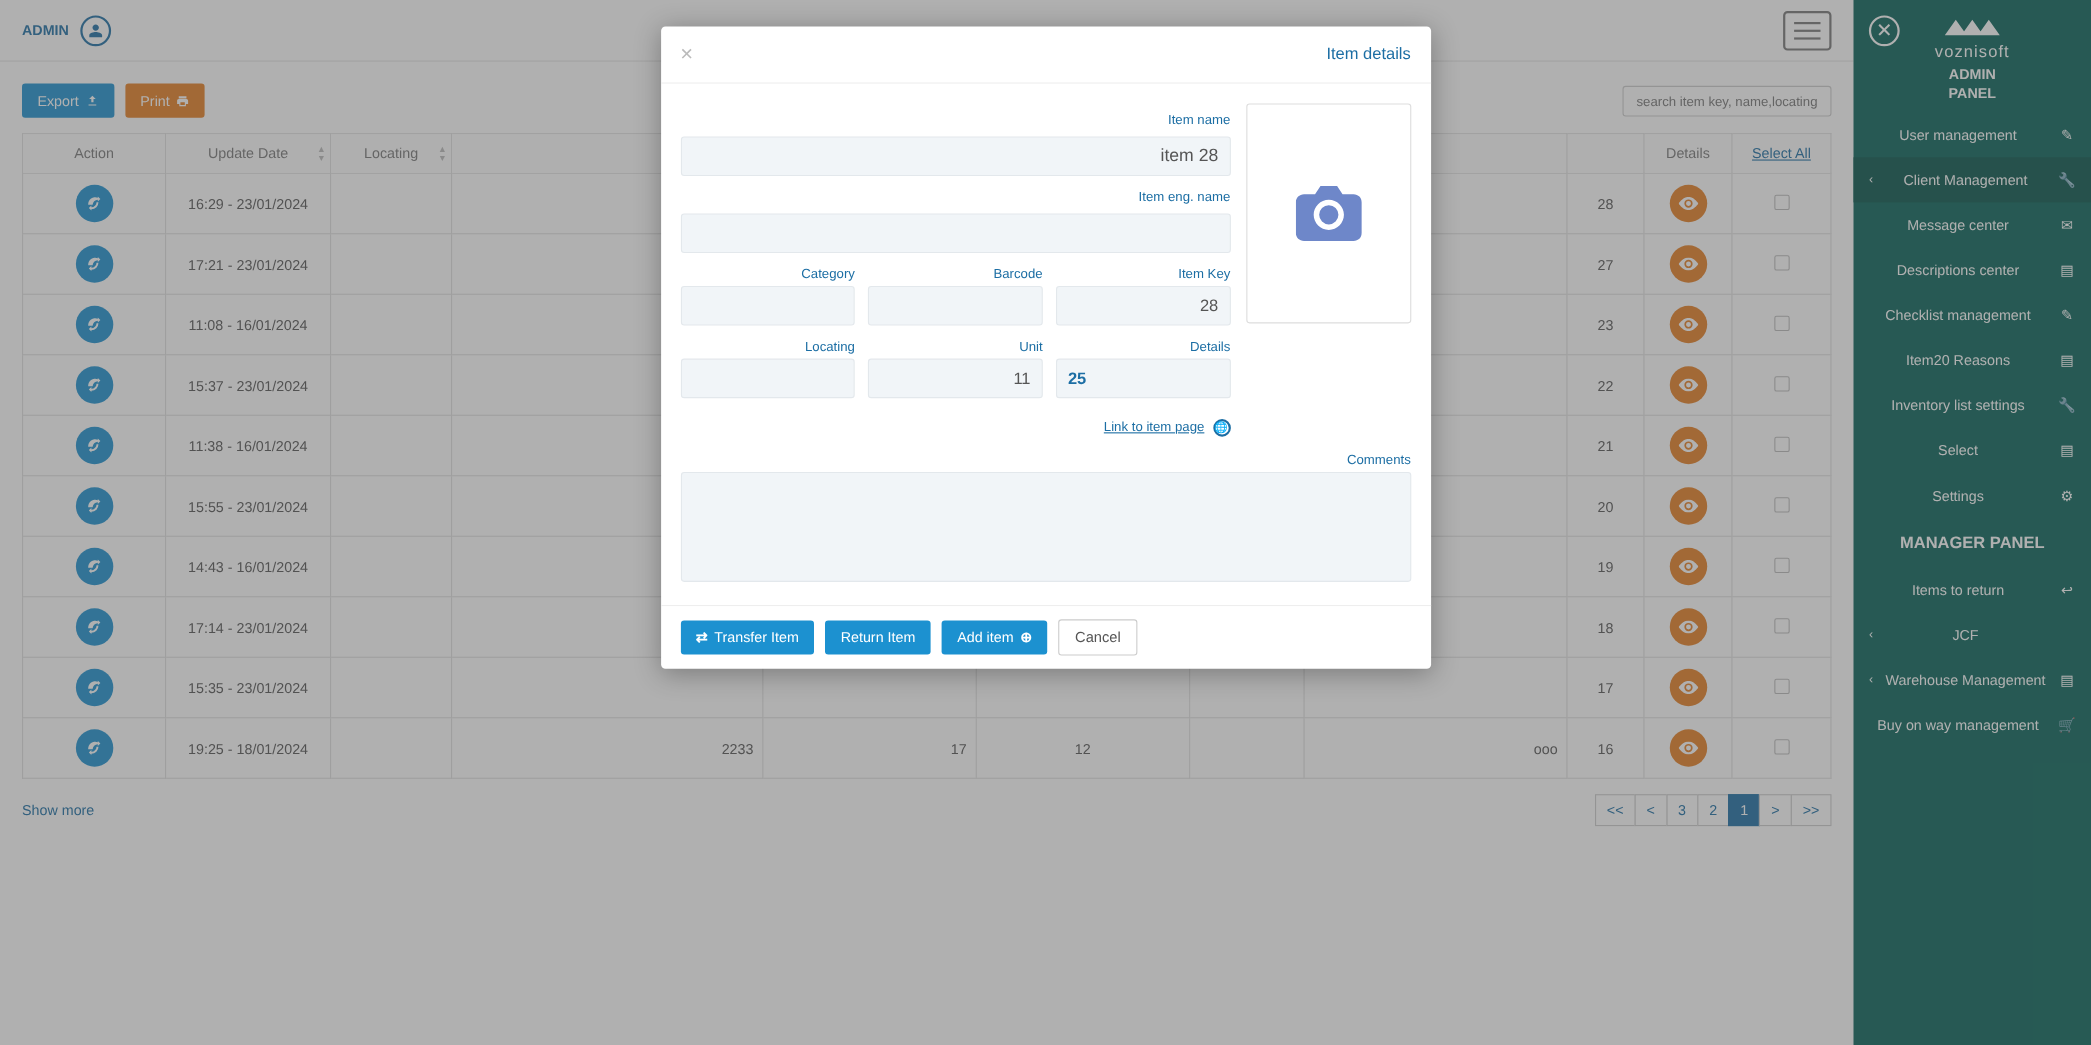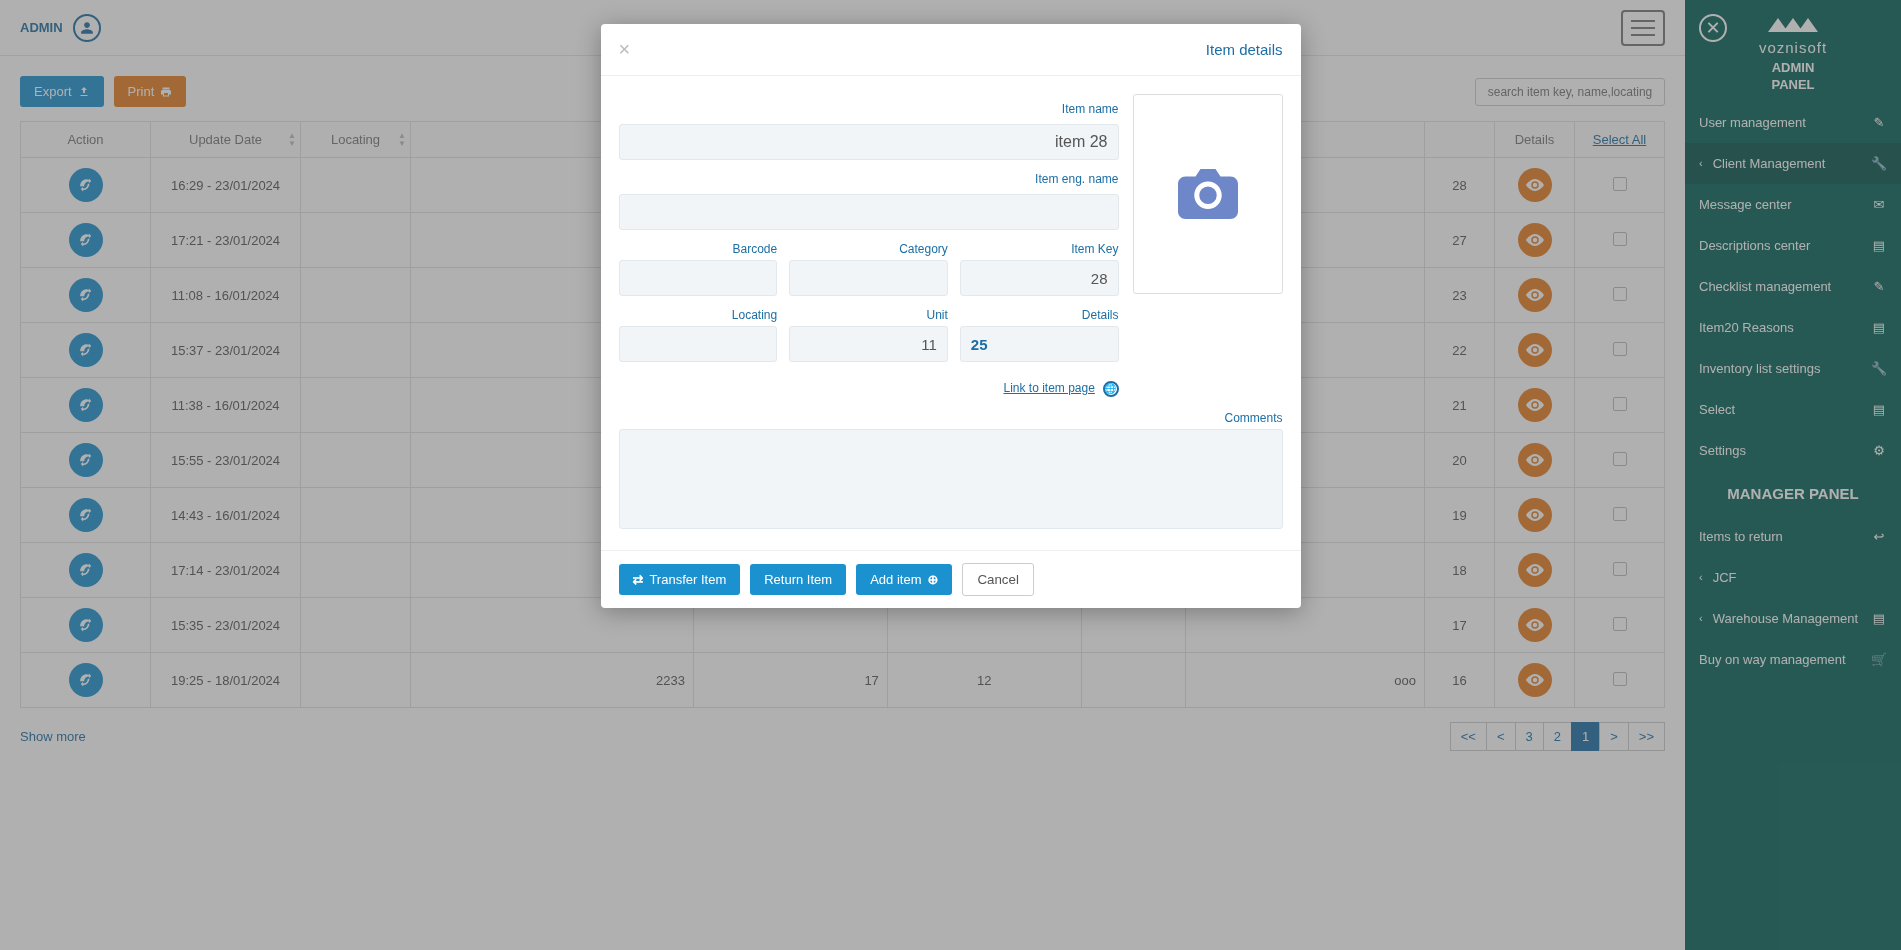--- a/index.html
+++ b/index.html
@@ -37,21 +37,21 @@
 
 .sidebar{width:216px;background:#066258;color:#fff;display:flex;flex-direction:column;font-size:13px;position:relative;}
 .sidebar-close{position:absolute;top:14px;left:14px;width:28px;height:28px;border:2px solid #fff;border-radius:50%;display:flex;align-items:center;justify-content:center;cursor:pointer;font-size:18px;}
 .brand{text-align:center;padding:14px 0 8px;}
 .brand-logo{font-weight:normal;font-size:15px;letter-spacing:1px;}
 .brand-sub{font-weight:bold;font-size:13px;line-height:1.3;margin-top:4px;}
 .side-section{padding:14px 0;text-align:center;font-weight:bold;font-size:15px;}
 .side-item{display:flex;align-items:center;justify-content:flex-end;gap:10px;padding:13px 14px;cursor:pointer;text-align:right;}
 .side-item:hover,.side-item.active{background:#05534a;}
 .side-ico{width:16px;text-align:center;font-size:13px;flex:0 0 16px;}
-.side-label{flex:1;text-align:left;}
+.side-label{flex:1;text-align:center;}
 .chev{font-size:11px;}
 
 .overlay{position:absolute;inset:0;background:rgba(80,80,80,0.45);display:flex;align-items:flex-start;justify-content:center;padding-top:24px;}
 .modal{width:700px;background:#fff;border-radius:4px;box-shadow:0 4px 24px rgba(0,0,0,0.3);}
 .modal-header{display:flex;justify-content:space-between;align-items:center;padding:14px 18px;border-bottom:1px solid #eee;}
 .modal-title{color:#1c6ea4;font-size:15px;}
 .modal-close{color:#bbb;font-size:20px;cursor:pointer;}
 .modal-body{padding:18px;}
 .form-row{display:flex;gap:14px;}
 .form-left{flex:1;display:flex;flex-direction:column;gap:4px;}
@@ -437,25 +437,25 @@
       </div>
       <div class="modal-body">
         <div class="form-row">
           <div class="form-left">
             <div class="flabel">Item name</div>
             <input class="finput" value="item 28" style="">
             <div class="flabel">Item eng. name</div>
             <input class="finput finput-sm" style="">
             <div class="fgrid3">
               <div>
-                  <div class="flabel">Barcode</div>
+                  <div class="flabel">Category</div>
                   <input class="finput finput-sm" style="">
                 </div>
               <div>
-                  <div class="flabel">Category</div>
+                  <div class="flabel">Barcode</div>
                   <input class="finput finput-sm" style="">
                 </div>
               <div>
                   <div class="flabel">Item Key</div>
                   <input class="finput finput-sm" value="28" style="">
                 </div>
             </div>
             <div class="fgrid3">
               <div>
                   <div class="flabel">Locating</div>

